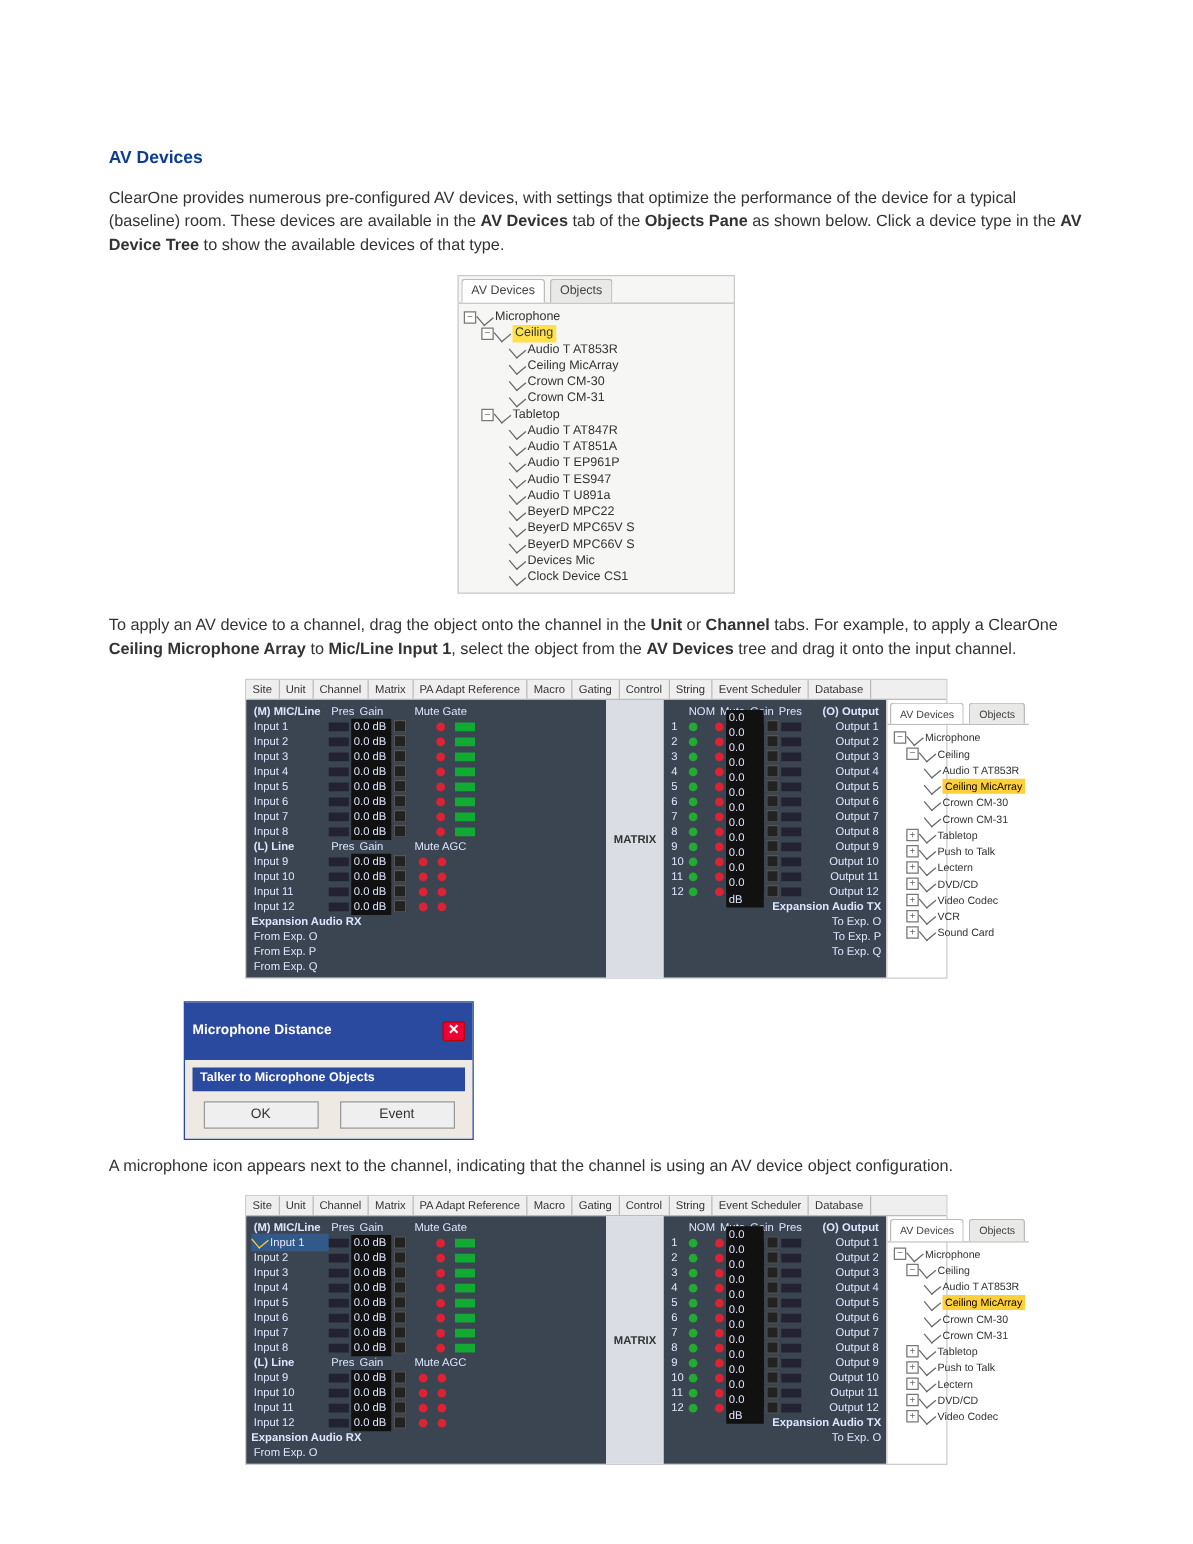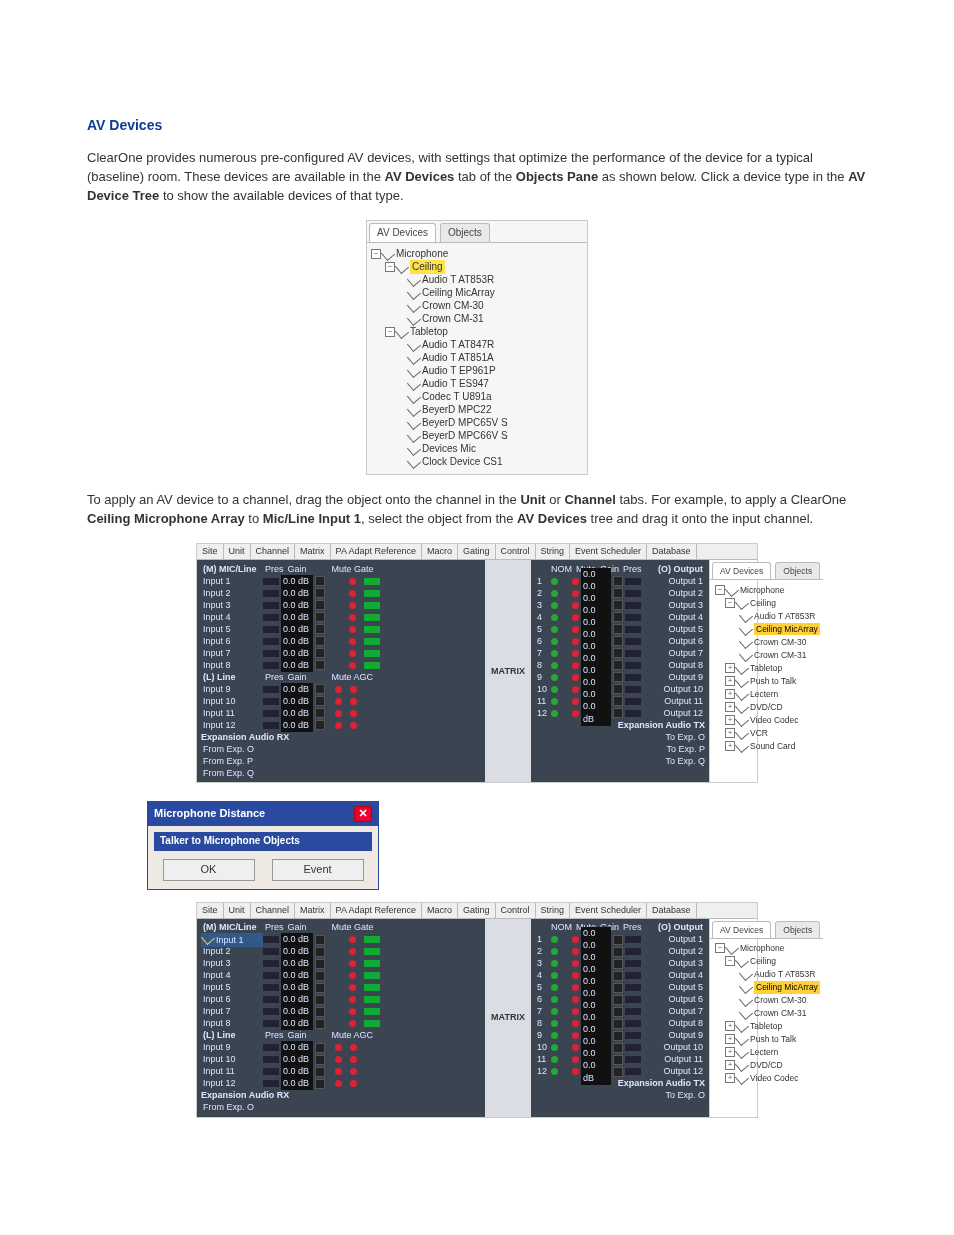--- a/index.html
+++ b/index.html
@@ -27,21 +27,21 @@
   .cell{padding:0 2px}
   .led{display:inline-block;width:7px;height:7px;border-radius:50%}
   .red{background:#d23}
   .grn{background:#2a3}
   .seg{display:inline-block;width:16px;height:7px;background:#223}
   .spn{display:inline-block;width:8px;height:8px;background:#222;border:1px solid #555}
   .matrix{flex:0 0 46px;background:#dadde3;display:flex;align-items:center;justify-content:center;color:#333;font-weight:bold;font-size:9px}
   .col-mid{flex:0 0 170px}
   .col-right{flex:1;border-left:1px solid #ccc}
   .dlg{width:230px;margin:10px 0 12px 60px;border:1px solid #2a4aa0;background:#efe9e4;font-family:Tahoma,Arial,sans-serif;font-size:11px}
-  .dlg-title{background:#2a4aa0;color:#fff;font-weight:bold;padding:4px 6px;display:flex;justify-content:space-between;align-items:center}
+  .dlg-title{background:#2a4aa0;color:#fff;font-weight:bold;padding:15px 6px;display:flex;justify-content:space-between;align-items:center}
   .dlg-title .x{width:16px;height:14px;background:#e03;border:1px solid #b00;color:#fff;text-align:center;line-height:12px;font-size:11px;border-radius:2px}
   .dlg-sub{background:#2a4aa0;color:#fff;font-weight:bold;font-size:10px;padding:2px 6px;margin:6px 6px 0}
   .dlg-body{padding:10px 8px 8px}
   .dlg-body select{width:80px;font-size:11px}
   .dlg-btns{display:flex;justify-content:space-around;padding:8px 6px}
   .dlg-btns .btn{width:90px;border:1px solid #999;background:#efefef;padding:2px 0;text-align:center;font-size:11px}
   .hl2{background:#ffd038;color:#000;padding:0 2px}
   .mini-tree{font-size:8.5px;color:#333;padding:3px}
 </style>
 </head>
@@ -114,21 +114,21 @@
           <span>Audio T EP961P</span>
         </div>
       <div class="tn">
           <span class="sp" style="width:38px"></span>
           <span class="ico-mic"></span>
           <span>Audio T ES947</span>
         </div>
       <div class="tn">
           <span class="sp" style="width:38px"></span>
           <span class="ico-mic"></span>
-          <span>Codec T U891a</span>
+          <span>Audio T U891a</span>
         </div>
       <div class="tn">
           <span class="sp" style="width:38px"></span>
           <span class="ico-mic"></span>
           <span>BeyerD MPC22</span>
         </div>
       <div class="tn">
           <span class="sp" style="width:38px"></span>
           <span class="ico-mic"></span>
           <span>BeyerD MPC65V S</span>
@@ -555,20 +555,21 @@
       <span>Microphone Distance</span>
       <span class="x">✕</span>
     </div>
     <div class="dlg-sub">Talker to Microphone Objects</div>
     <div class="dlg-btns">
       <div class="btn">OK</div>
       <div class="btn">Event</div>
     </div>
   </div>
 
+  <p>A microphone icon appears next to the channel, indicating that the channel is using an AV device object configuration.</p>
 
   <div class="shot">
     <div class="mtabs">
       <div class="mtab">Site</div>
       <div class="mtab">Unit</div>
       <div class="mtab">Channel</div>
       <div class="mtab">Matrix</div>
       <div class="mtab">PA Adapt Reference</div>
       <div class="mtab">Macro</div>
       <div class="mtab">Gating</div>

